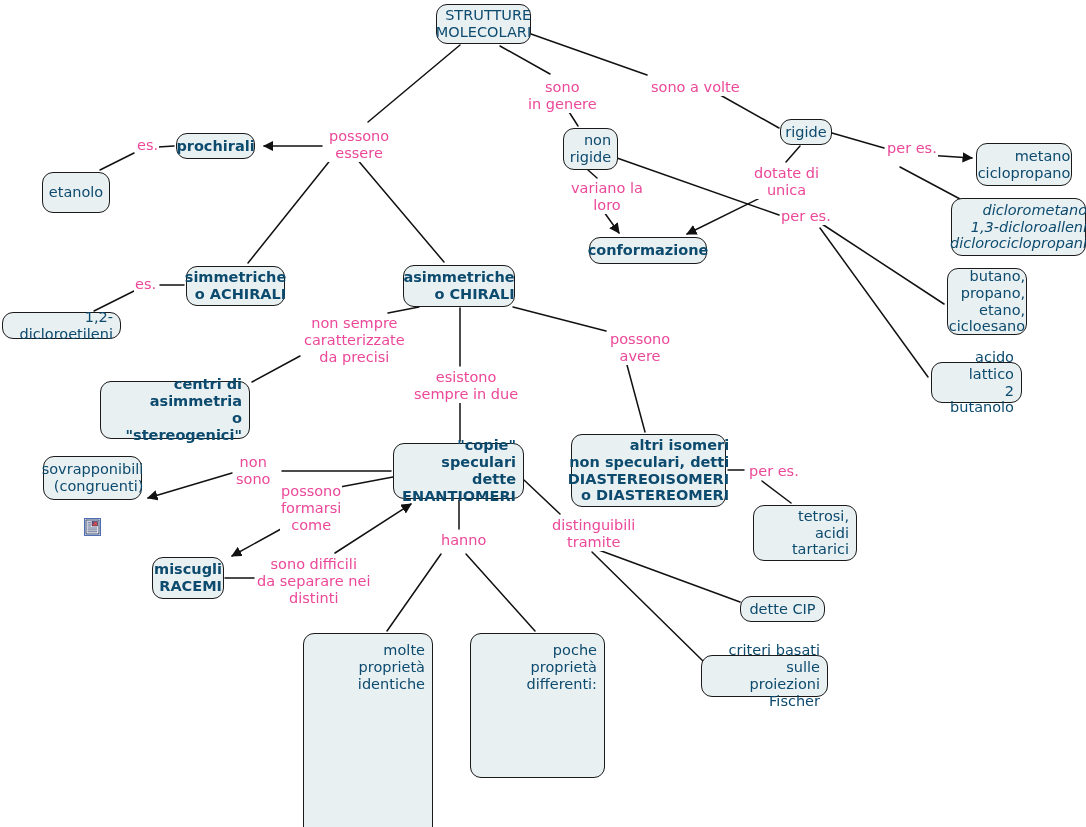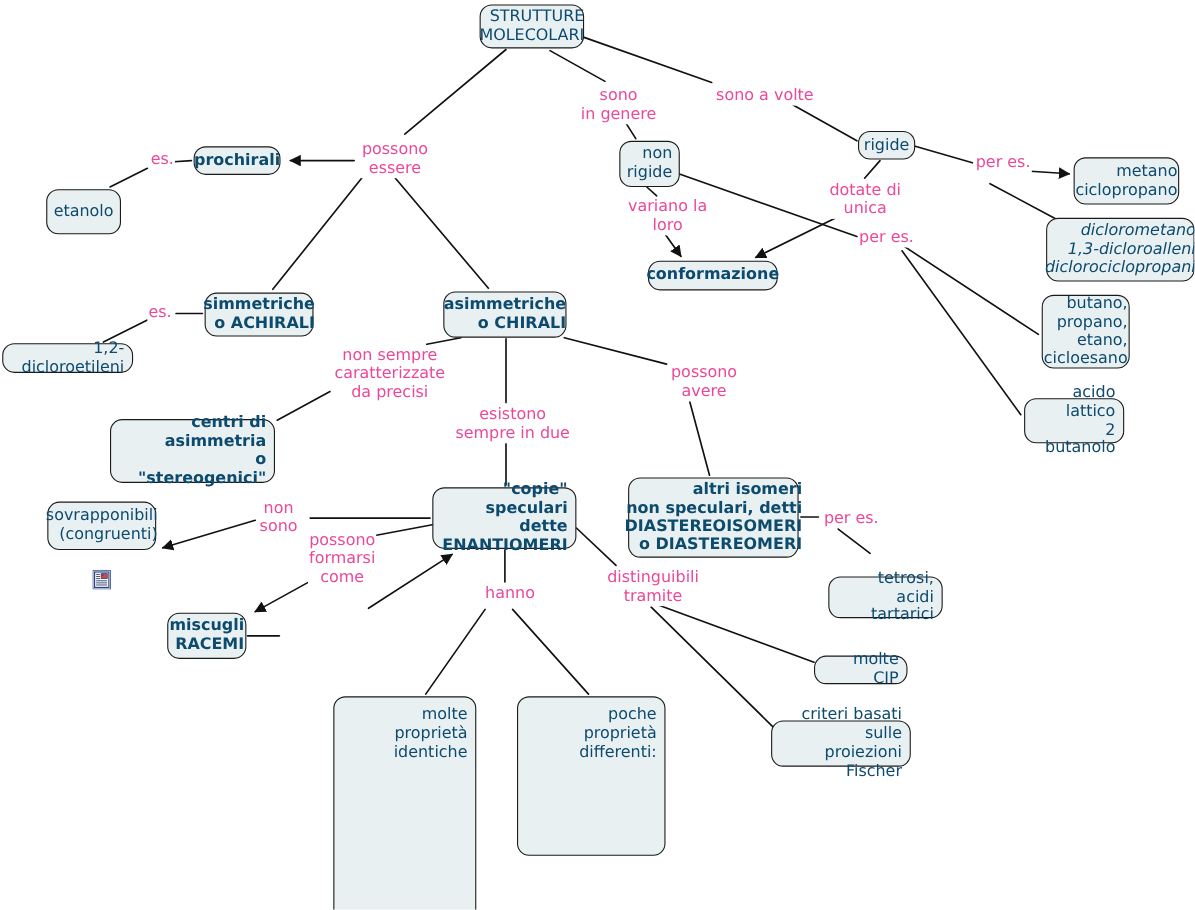--- a/index.html
+++ b/index.html
@@ -216,24 +216,24 @@
 (congruenti)</div>
 
   <div class="node bold" style="left:152px;top:557px;width:72px;height:42px;">miscugli
 RACEMI</div>
 
   <div class="node bold" style="left:571px;top:434px;width:155px;height:73px;">altri isomeri
 non speculari, detti
 DIASTEREOISOMERI
 o DIASTEREOMERI</div>
 
-  <div class="node" style="left:753px;top:524px;width:104px;height:38px;">tetrosi,
+  <div class="node" style="left:753px;top:505px;width:104px;height:56px;">tetrosi,
 acidi tartarici</div>
 
-  <div class="node" style="left:740px;top:596px;width:85px;height:26px;">molte CIP</div>
+  <div class="node" style="left:740px;top:596px;width:85px;height:26px;">dette CIP</div>
 
   <div class="node" style="left:701px;top:655px;width:127px;height:42px;">criteri basati sulle
 proiezioni Fischer</div>
 
   <div class="node tall" style="left:303px;top:633px;width:130px;height:232px;">molte
 proprietà identiche</div>
 
   <div class="node tall" style="left:470px;top:633px;width:135px;height:145px;">poche
 proprietà differenti:</div>
 
@@ -255,20 +255,23 @@
 da precisi</div>
   <div class="linklabel" style="left:413px;top:369px;">esistono
 sempre in due</div>
   <div class="linklabel" style="left:609px;top:331px;">possono
 avere</div>
   <div class="linklabel" style="left:235px;top:454px;">non
 sono</div>
   <div class="linklabel" style="left:280px;top:483px;">possono
 formarsi
 come</div>
+  <div class="linklabel" style="left:256px;top:556px;">sono difficili
+da separare nei
+distinti</div>
   <div class="linklabel" style="left:440px;top:532px;">hanno</div>
   <div class="linklabel" style="left:551px;top:517px;">distinguibili
 tramite</div>
   <div class="linklabel" style="left:748px;top:463px;">per es.</div>
 
   <span class="resource-icon" style="left:84px;top:518px;">
     <svg width="17" height="18" viewBox="0 0 17 18" xmlns="http://www.w3.org/2000/svg">
       <rect x="0.5" y="0.5" width="16" height="17" fill="#ffffff" stroke="#4f6fb5" stroke-width="1"></rect>
       <rect x="2" y="2" width="13" height="14" fill="#fdfdfd" stroke="#2b3a6b" stroke-width="1"></rect>
       <rect x="8" y="3.5" width="5.5" height="4.5" fill="#cf4a4a" stroke="#2b3a6b" stroke-width="0.7"></rect>

